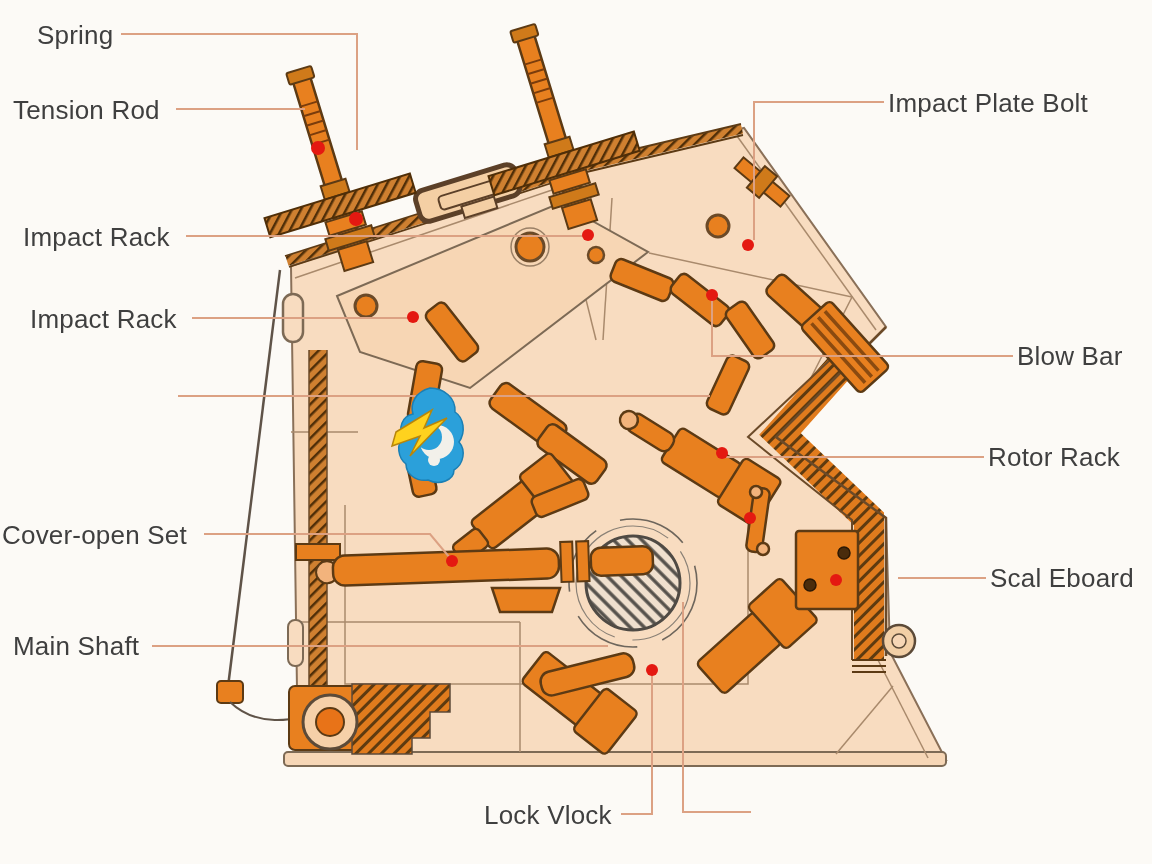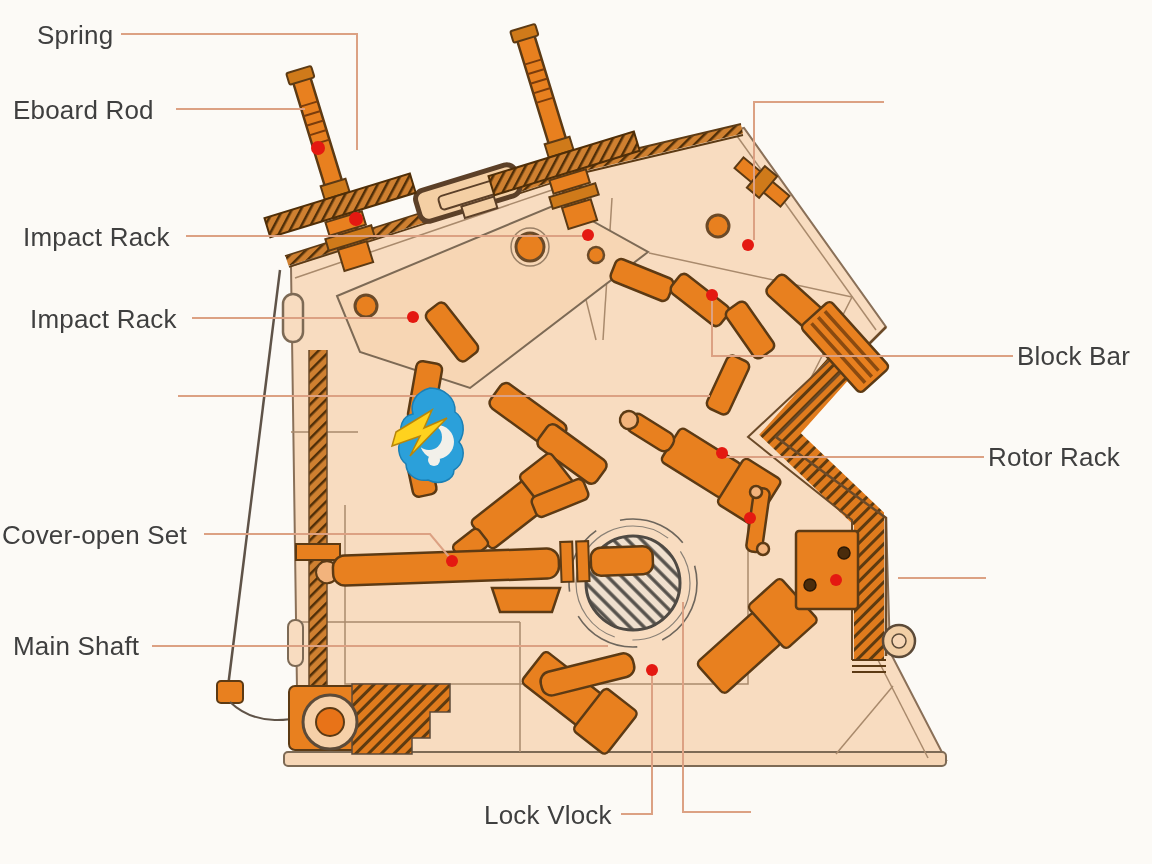--- a/index.html
+++ b/index.html
@@ -268,22 +268,24 @@
     <circle cx="748" cy="245" r="6"></circle>
     <circle cx="722" cy="453" r="6"></circle>
     <circle cx="452" cy="561" r="6"></circle>
     <circle cx="652" cy="670" r="6"></circle>
     <circle cx="836" cy="580" r="6"></circle>
     <circle cx="750" cy="518" r="6"></circle>
   </g>
 </svg>
 
 <div class="label" style="left:37px;  top:35px;">Spring</div>
-<div class="label" style="left:13px;  top:110px;">Eboard Rod</div>
+<div class="label" style="left:13px;  top:110px;">Tension Rod</div>
 <div class="label" style="left:23px;  top:237px;">Impact Rack</div>
 <div class="label" style="left:30px;  top:319px;">Impact Rack</div>
 <div class="label" style="left:2px;   top:535px;">Cover-open Set</div>
 <div class="label" style="left:13px;  top:646px;">Main Shaft</div>
 <div class="label" style="left:484px; top:815px;">Lock Vlock</div>
-<div class="label" style="left:1017px;top:356px;">Block Bar</div>
+<div class="label" style="left:888px; top:103px;">Impact Plate Bolt</div>
+<div class="label" style="left:1017px;top:356px;">Blow Bar</div>
 <div class="label" style="left:988px; top:457px;text-align:center;">Rotor Rack</div>
+<div class="label" style="left:990px; top:578px;">Scal Eboard</div>
 
 </div>
 
 </body></html>

